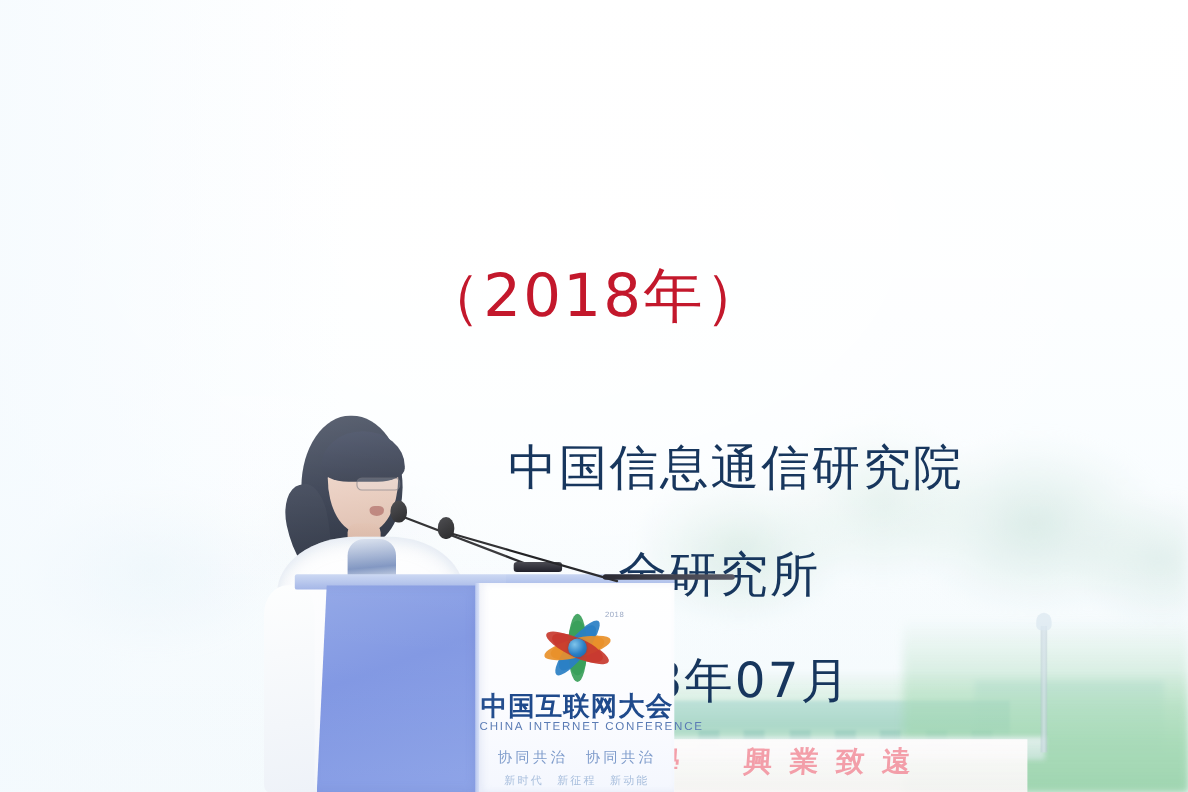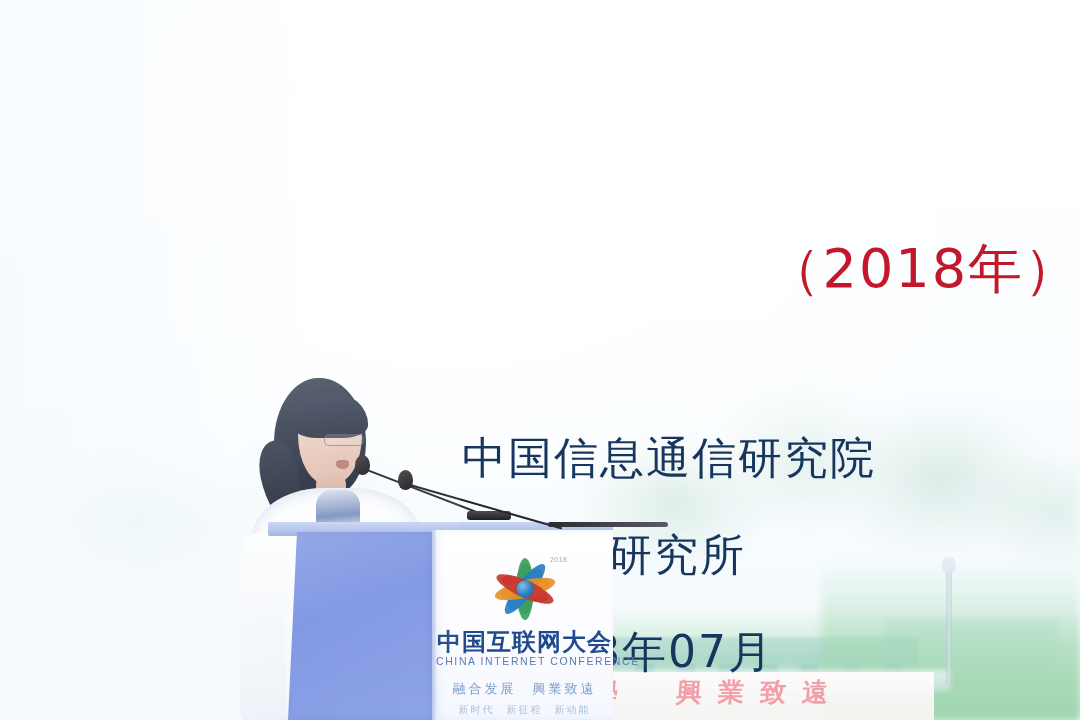--- a/index.html
+++ b/index.html
@@ -131,42 +131,41 @@
     font-family:"DejaVu Sans", sans-serif;
     font-size:92px;
     font-weight:700;
     letter-spacing:8px;
     line-height:1.05;
     text-shadow:0 0 2px rgba(195,24,44,.35);
     white-space:nowrap;
   }
   .slide-subtitle {
     position:absolute; left:0; top:233px; width:100%;
-    text-align:right;
+    text-align:center;
     color:#c3182c;
     font-family:"DejaVu Sans", sans-serif;
     font-size:54px;
     font-weight:400;
     letter-spacing:2px;
     white-space:nowrap;
   }
   .slide-body {
     position:absolute; left:462px; top:404px;
     width:560px;
   }
   .slide-body .line {
     color:#17365d;
     font-family:"DejaVu Sans", sans-serif;
     font-size:44px;
     font-weight:500;
     letter-spacing:2px;
     line-height:1;
     white-space:nowrap;
     margin-bottom:53px;
-    margin-top:32px;
   }
   .slide-body .line.occluded-1 { margin-left:100px; }
   .slide-body .line.occluded-2 { margin-left:100px; }
 
   
   .podium {
     position:absolute; left:268px; top:522px;
     width:345px; height:198px;
   }
   .podium-top {
@@ -406,21 +405,21 @@
         <div class="petal" style="background:#3aa05a; transform:translate(-50%,-50%) rotate(180deg) translateY(-3px) scaleX(.8);"></div>
         <div class="petal" style="background:#2a7fc4; transform:translate(-50%,-50%) rotate(218deg) translateY(-3px) scaleX(.8);"></div>
         <div class="petal" style="background:#e8902a; transform:translate(-50%,-50%) rotate(256deg) translateY(-3px) scaleX(.8);"></div>
         <div class="petal" style="background:#c8392f; transform:translate(-50%,-50%) rotate(294deg) translateY(-3px) scaleX(.8);"></div>
         <div class="cic-globe"></div>
         <div class="cic-year">2018</div>
       </div>
 
       <div class="cic-cn">中国互联网大会</div>
       <div class="cic-en">CHINA INTERNET CONFERENCE</div>
-      <div class="cic-slogan1">融合发展　興業致遠</div>
+      <div class="cic-slogan1">协同共治　协同共治</div>
       <div class="cic-slogan2">新时代　新征程　新动能</div>
     </div>
   </div>
 
   <div class="mic" style="left:355px; top:455px; width:140px; height:100px;">
     <div class="head" style="left:0; top:0;"></div>
     <div class="neck" style="left:12px; top:14px; width:118px; transform:rotate(21deg);"></div>
     <div class="base" style="left:112px; top:56px;"></div>
   </div>
 

